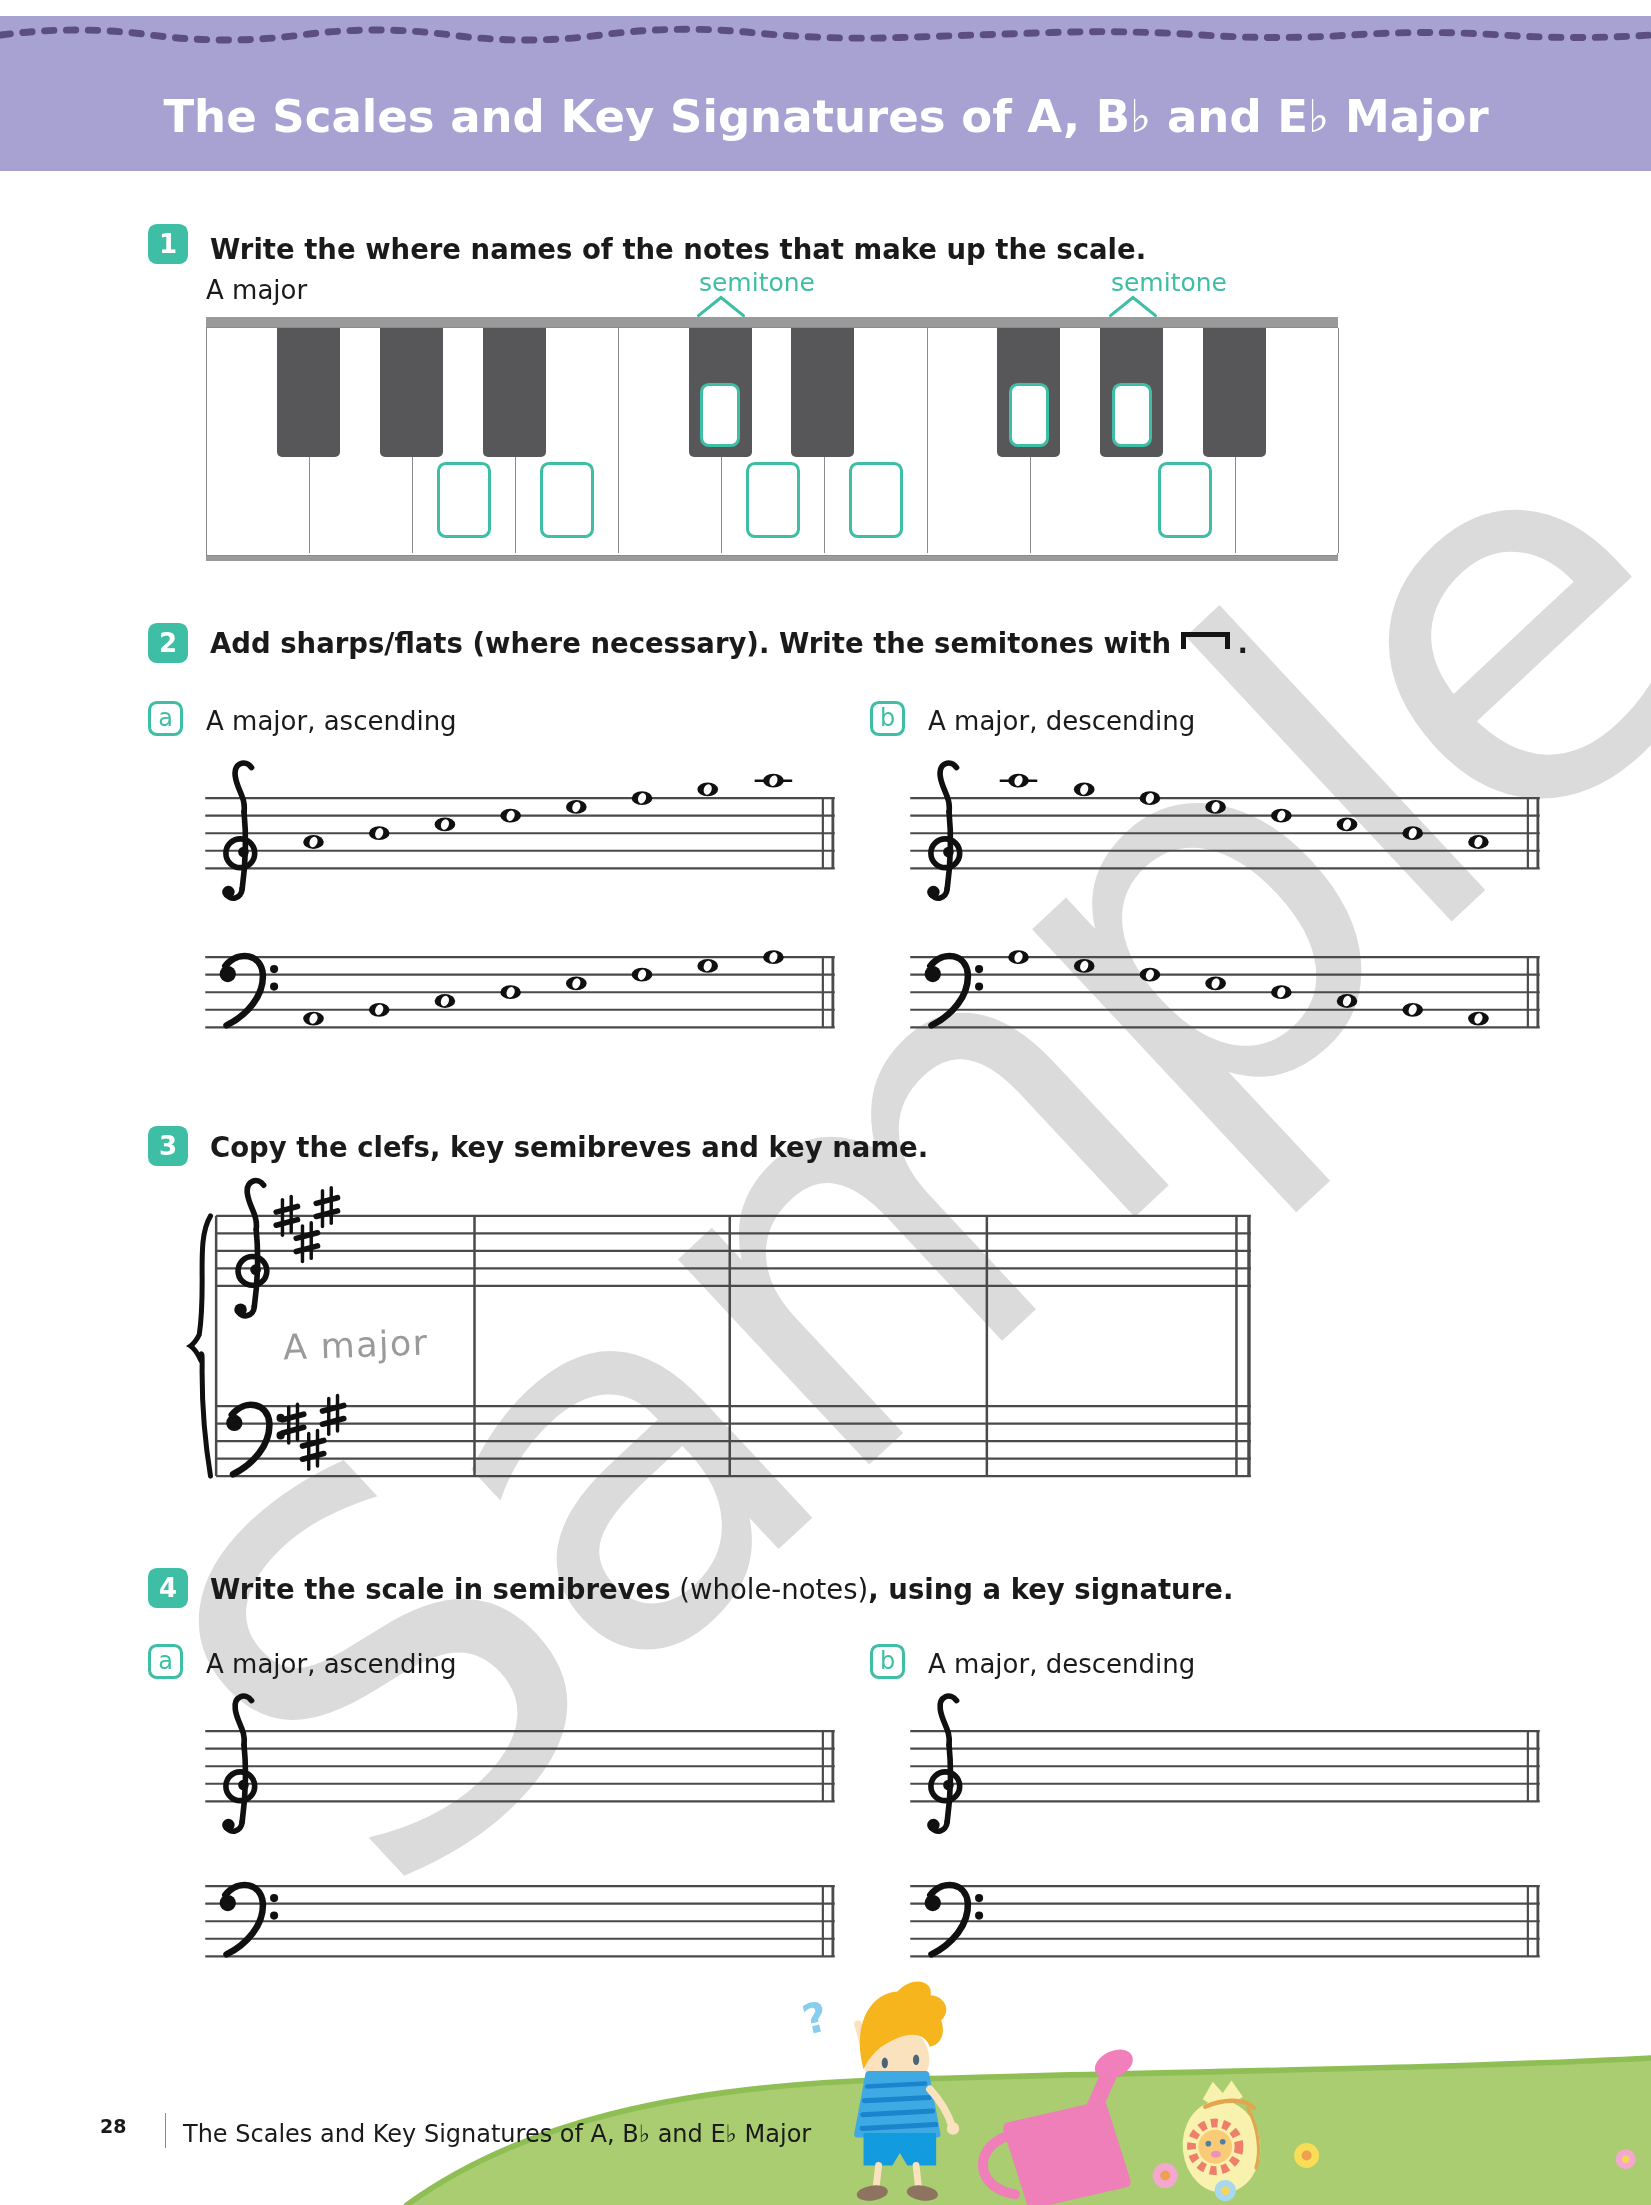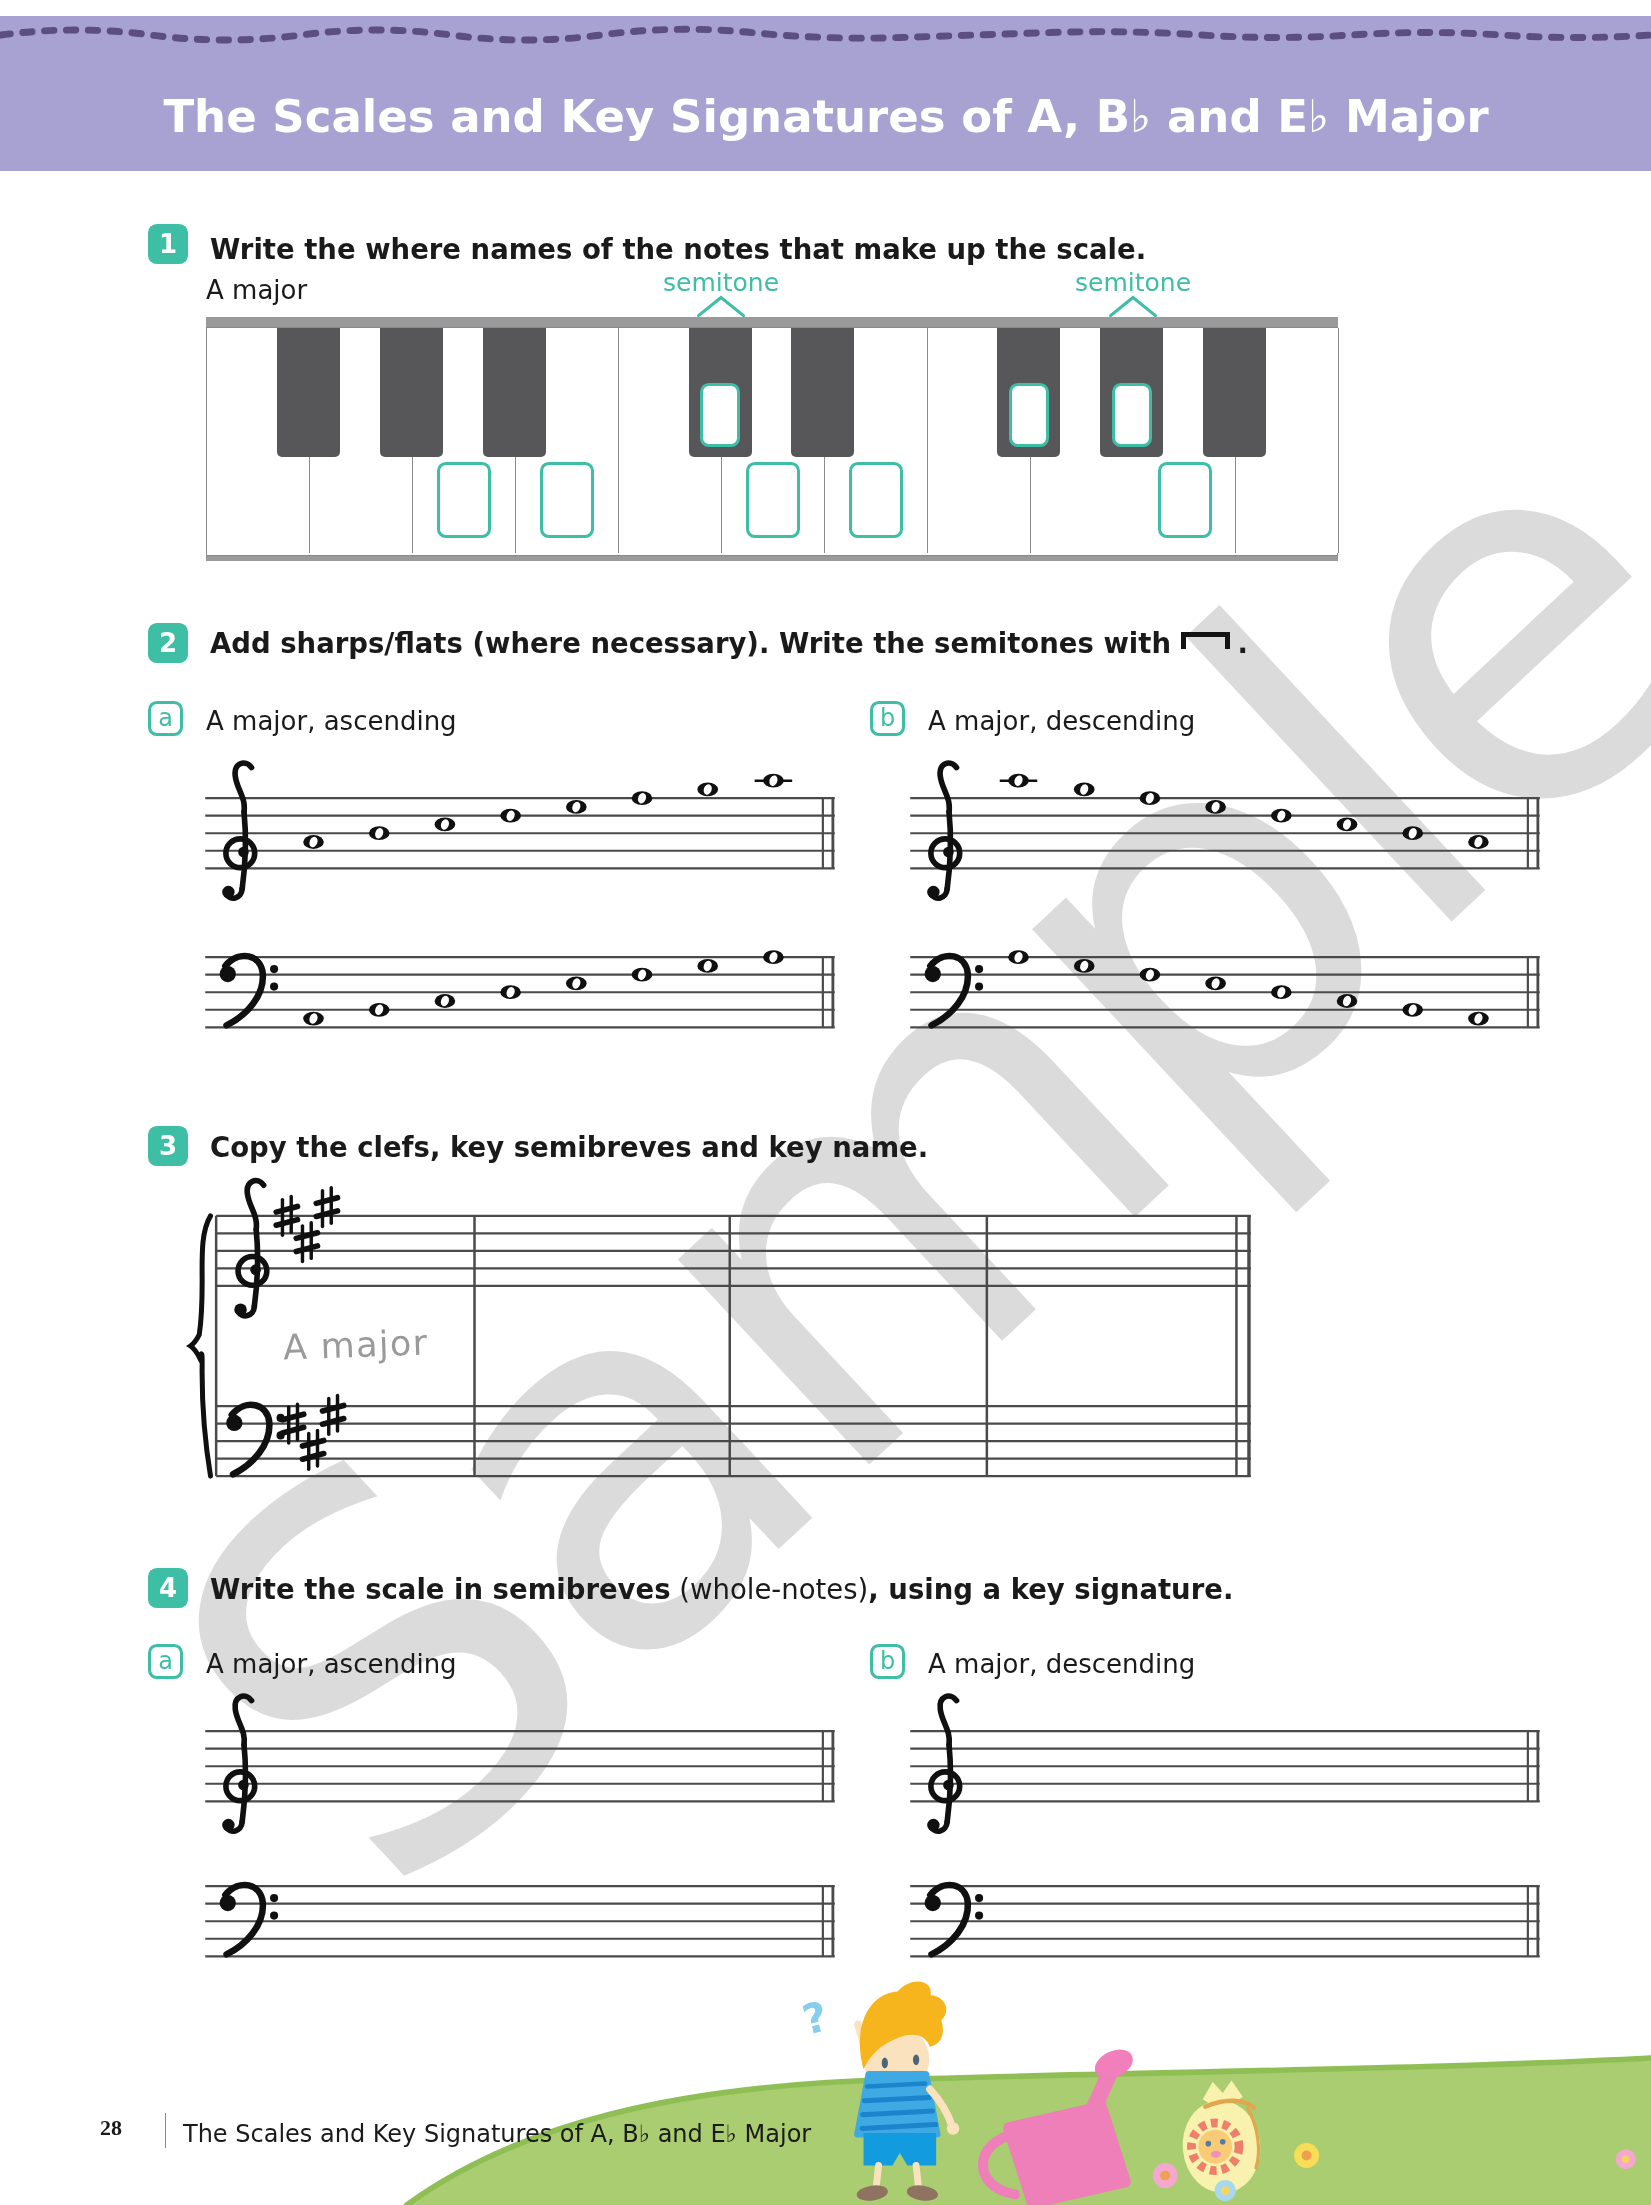--- a/index.html
+++ b/index.html
@@ -19,40 +19,40 @@
   .page-title{position:absolute;left:0;top:74px;width:1652px;text-align:center;
               font-size:45px;font-weight:bold;color:#ffffff;letter-spacing:0;}
   
   .numsq{width:40px;height:40px;border-radius:8.8px;background:#3ebea4;color:#fff;
          font-size:26px;font-weight:bold;text-align:center;line-height:40px;}
   .instr{font-size:27.5px;font-weight:bold;white-space:nowrap;}
   .instr .reg{font-weight:normal;}
   .sublabel{font-size:26px;white-space:nowrap;}
   .letterbox{width:35px;height:35px;box-sizing:border-box;border:3.8px solid #3ebea4;border-radius:8.8px;
              color:#3ebea4;font-size:24px;text-align:center;line-height:29px;background:#fff;}
-  .semitone-label{font-size:25px;color:#3ebea4;text-align:center;width:188px;}
+  .semitone-label{font-size:25px;color:#3ebea4;text-align:right;width:188px;}
   .caret{width:50px;height:22.5px;}
   .semitone-bracket{display:inline-block;width:39px;height:12.5px;border-top:5.6px solid #141414;
           border-left:5.6px solid #141414;border-right:5.6px solid #141414;vertical-align:3.8px;margin:0 7.5px 0 10px;}
   
   #keyboard{left:206px;top:317px;width:1132px;height:244px;}
   #kb-topbar{position:absolute;left:0;top:0;width:1132px;height:10px;background:#9a9a9a;}
   #kb-botbar{position:absolute;left:0;top:239px;width:1132px;height:5px;background:#9a9a9a;}
   #kb-body{position:absolute;left:0;top:10px;width:1132px;height:229px;box-sizing:border-box;
            border:1.9px solid #8a8a8a;background:#fff;}
   .wkey{position:absolute;top:0;height:225px;box-sizing:border-box;border-right:1.9px solid #8a8a8a;background:#fff;}
   .wkey:last-of-type{border-right:none;}
   .bkey{position:absolute;top:0;height:129px;width:63px;background:#57575a;border-radius:0 0 5px 5px;}
   .keybox{position:absolute;box-sizing:border-box;border:3.8px solid #3ebea4;border-radius:8.8px;background:#fff;}
   
   .staff{width:632px;height:188px;}
   .grand{width:1101px;height:438px;}
   .keyname{font-size:35px;color:#9a9a9a;transform:rotate(-2deg);letter-spacing:1.3px;}
   
-  .pagenum{font-size:22px;font-weight:bold;font-family:Liberation Serif, serif;}
+  .pagenum{font-size:19px;font-weight:bold;}
   .footer-divider{width:0;height:35px;border-left:1.9px solid #8a8a8a;}
   .chapter{font-size:24px;font-weight:normal;white-space:nowrap;}
 </style>
 </head>
 <body>
 
 <div id="page">
 
   <div class="watermark">Sample</div>
 

